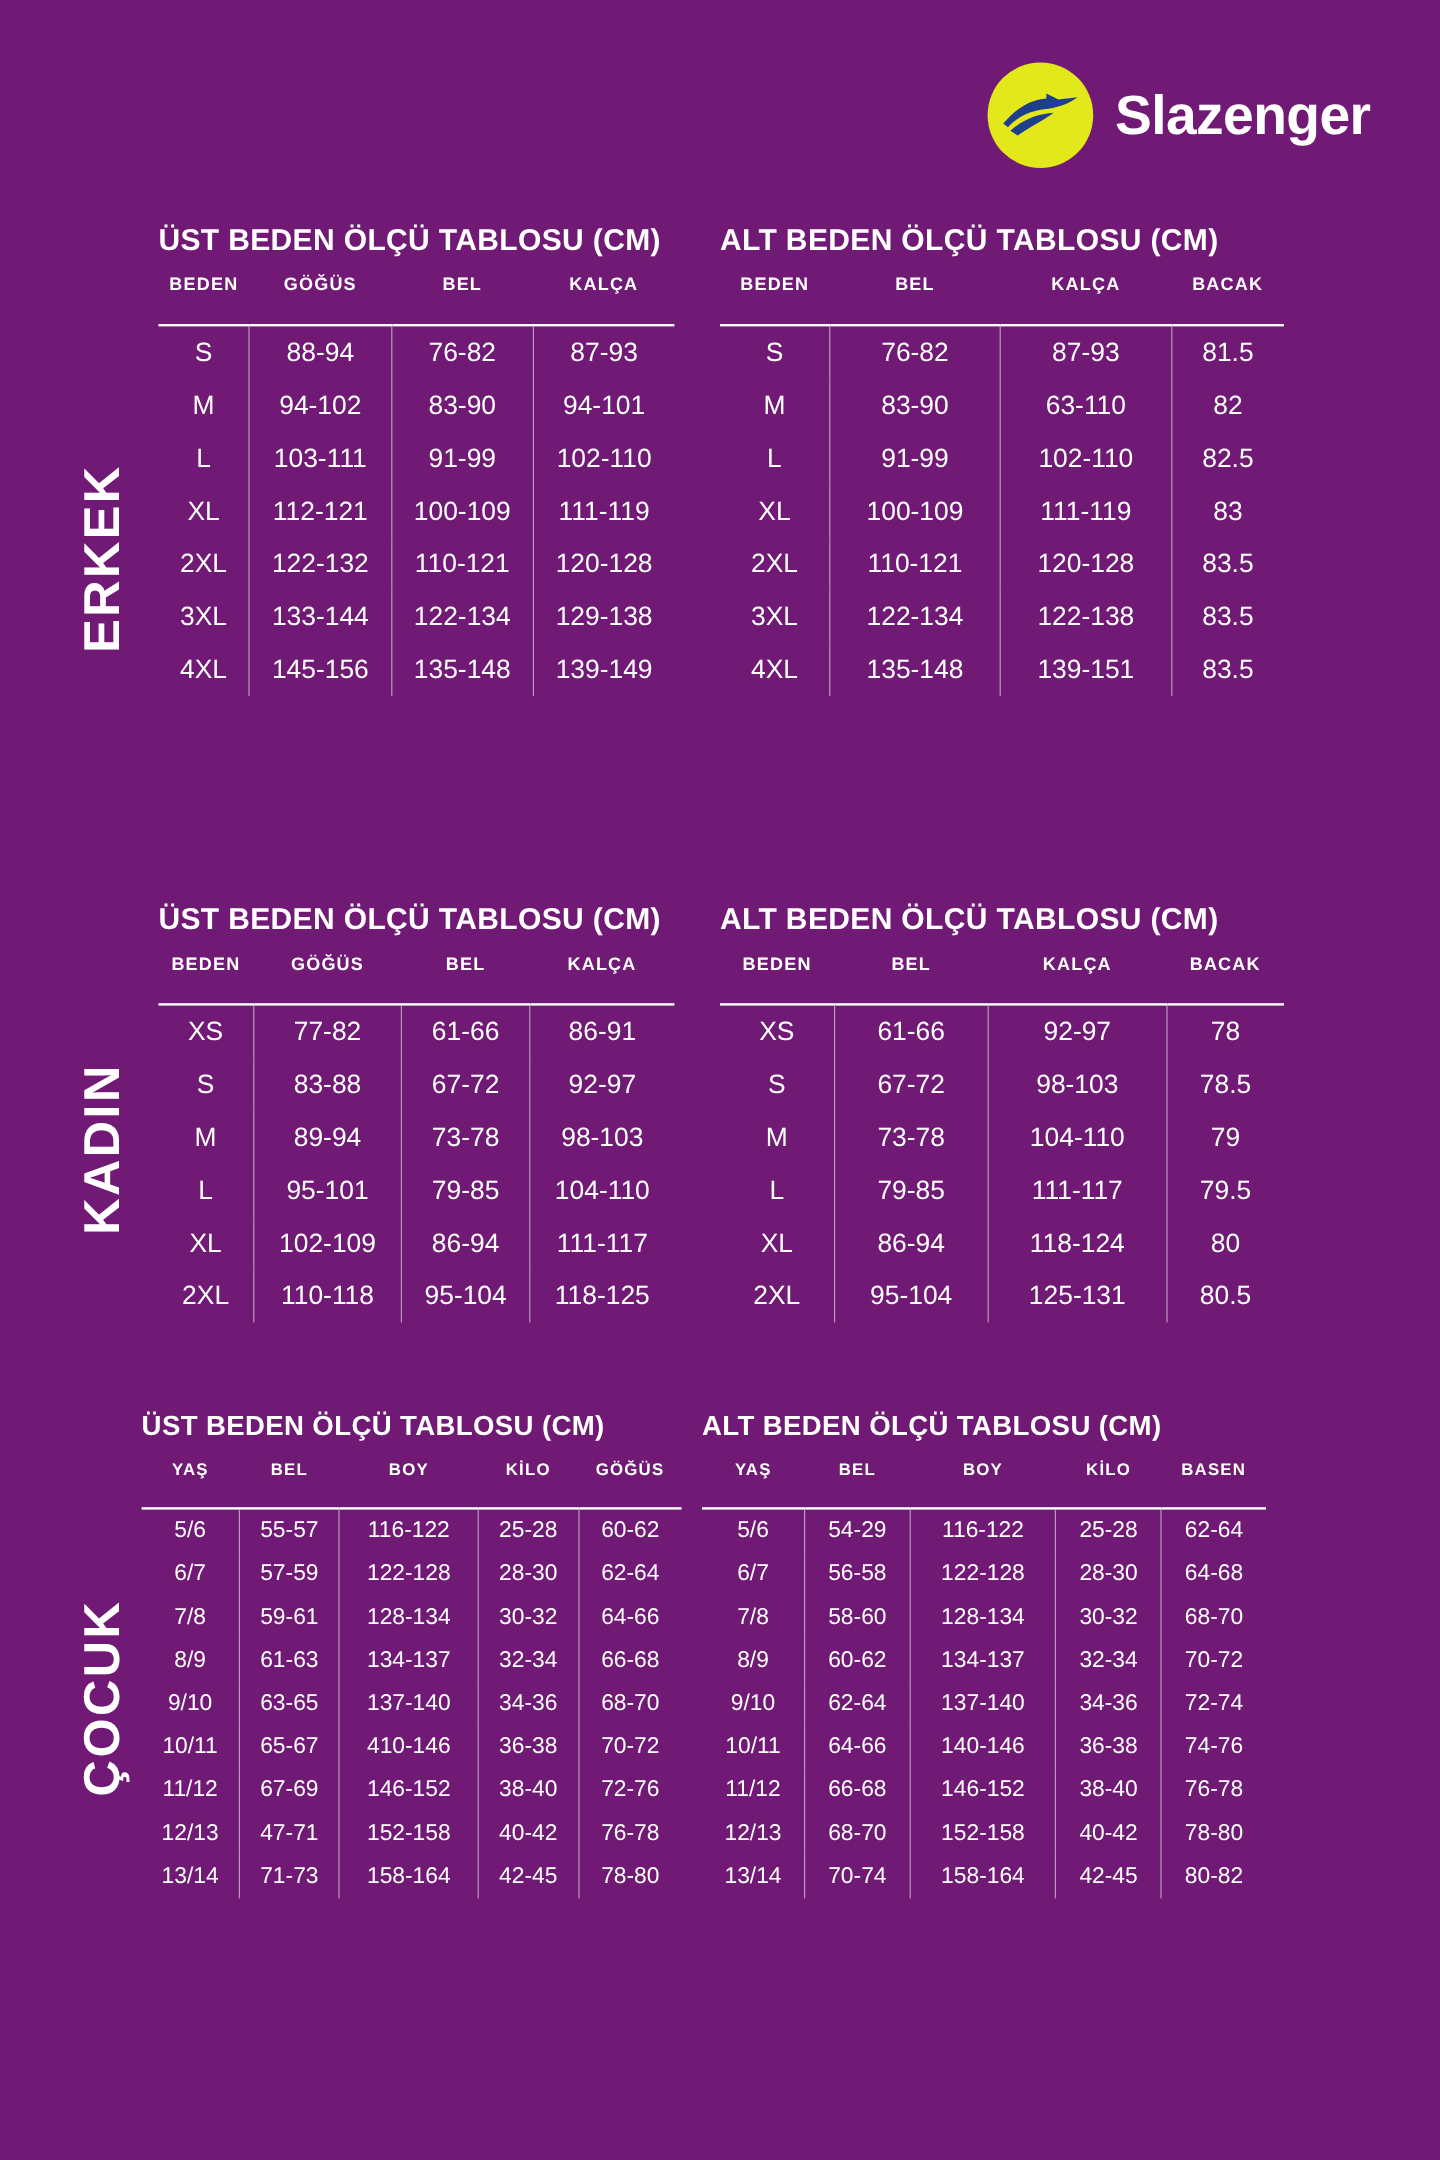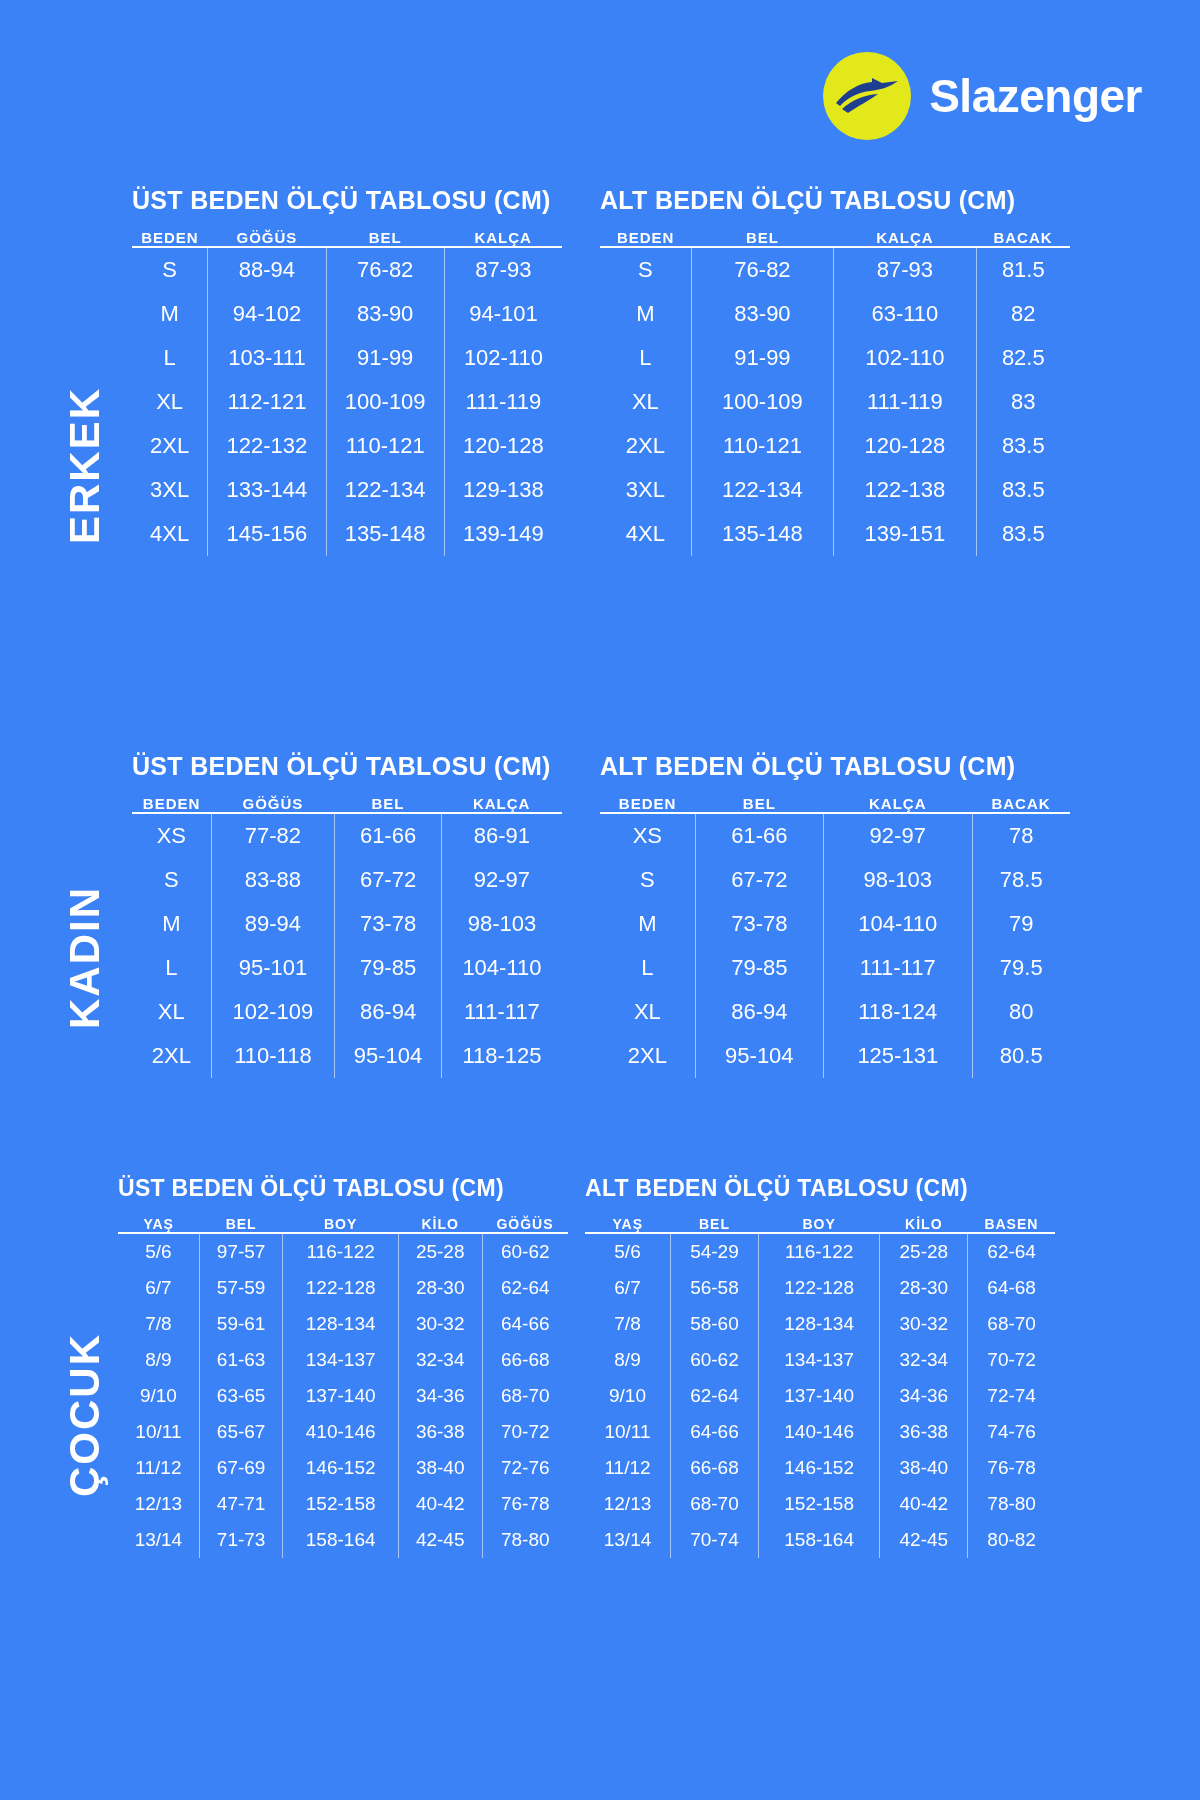--- a/index.html
+++ b/index.html
@@ -7,21 +7,21 @@
     margin: 0; padding: 0;
     width: 1200px; height: 1800px;
     background: #1e3f8f;
     font-family: "Liberation Sans", sans-serif;
     color: #ffffff;
     overflow: hidden;
   }
   .page {
     position: relative;
     width: 1200px; height: 1800px;
-    background: #3b82f6;
+    background: #701a75;
   }
 
   
   .logo-wrap {
     position: absolute;
     top: 52px; right: 58px;
     display: flex; align-items: center; gap: 18px;
   }
   .logo-badge {
     width: 88px; height: 88px; border-radius: 50%;
@@ -79,21 +79,21 @@
     white-space: nowrap;
   }
   table.sz {
     border-collapse: collapse;
     width: 100%;
   }
   table.sz th {
     font-size: 15px;
     font-weight: bold;
     letter-spacing: 1px;
-    padding: 0 0 0 0;
+    padding: 0 0 24px 0;
     text-align: center;
     border-bottom: 2px solid #ffffff;
     white-space: nowrap;
   }
   table.sz td {
     font-size: 22px;
     text-align: center;
     padding: 9px 4px;
     white-space: nowrap;
     border-right: 1px solid rgba(255,255,255,0.55);
@@ -380,21 +380,21 @@
               <th>YAŞ</th>
               <th>BEL</th>
               <th>BOY</th>
               <th>KİLO</th>
               <th>GÖĞÜS</th>
             </tr>
           </thead>
           <tbody>
             <tr>
               <td>5/6</td>
-              <td>97-57</td>
+              <td>55-57</td>
               <td>116-122</td>
               <td>25-28</td>
               <td>60-62</td>
             </tr>
             <tr>
               <td>6/7</td>
               <td>57-59</td>
               <td>122-128</td>
               <td>28-30</td>
               <td>62-64</td>

